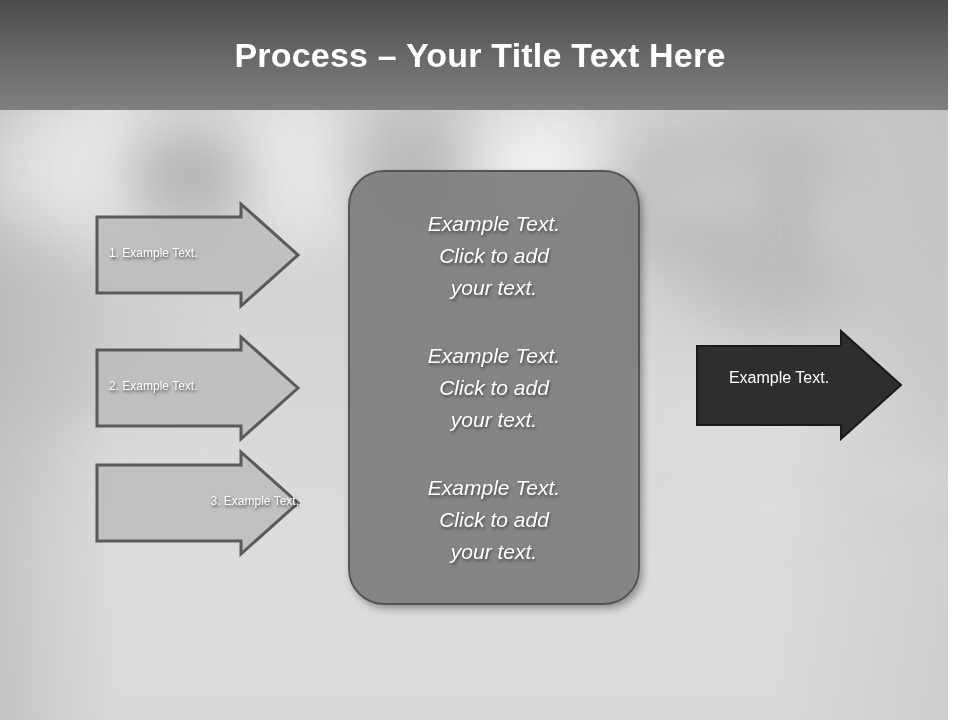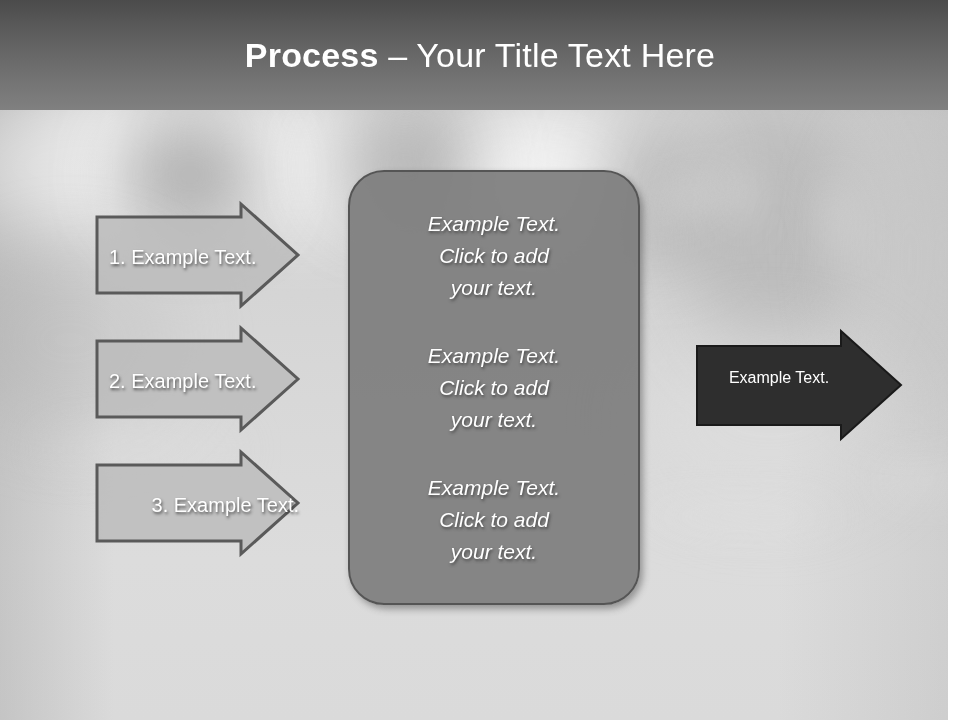--- a/index.html
+++ b/index.html
@@ -62,35 +62,35 @@
     height: 110px;
     display: flex;
     align-items: center;
     justify-content: center;
     color: #ffffff;
     font-size: 34px;
     letter-spacing: 0.2px;
     white-space: pre;
   }
   .title-strong { font-weight: bold; }
-  .title-rest { font-weight: normal; }
+  .title-rest { font-weight: bold; }
 
   
   .arrow-light {
     position: absolute;
     width: 205px;
   }
   .arrow-light svg { display: block; overflow: visible; }
   .arrow-light .label {
     position: absolute;
     left: 14px;
     width: 190px;
     text-align: left;
     color: #ffffff;
-    font-size: 20px;
+    font-size: 12px;
     text-shadow: 1px 2px 3px rgba(40,40,40,0.75);
     white-space: pre;
   }
 
   
   .panel {
     position: absolute;
     left: 348px;
     top: 170px;
     width: 292px;
@@ -169,21 +169,21 @@
   <div class="header"></div>
   <div class="header-title"><span class="title-strong">Process</span><span class="title-rest"> – Your Title Text Here</span></div>
 
   <div class="arrow-light" style="left:95px; top:202px; height:106px;">
     <svg width="205" height="106" viewBox="0 0 205 106">
       <polygon points="2,15 146,15 146,2 203,53 146,104 146,91 2,91" fill="rgba(186,186,186,0.80)" stroke="#5a5a5a" stroke-width="3" stroke-linejoin="miter"></polygon>
     </svg>
     <div class="label" style="top:44px;">1. Example Text.</div>
   </div>
 
-  <div class="arrow-light" style="left:95px; top:326px; height:106px;">
+  <div class="arrow-light" style="left:95px; top:335px; height:106px;">
     <svg width="205" height="106" viewBox="0 0 205 106">
       <polygon points="2,15 146,15 146,2 203,53 146,104 146,91 2,91" fill="rgba(186,186,186,0.80)" stroke="#5a5a5a" stroke-width="3" stroke-linejoin="miter"></polygon>
     </svg>
     <div class="label" style="top:44px;">2. Example Text.</div>
   </div>
 
   <div class="arrow-light" style="left:95px; top:450px; height:106px;">
     <svg width="205" height="106" viewBox="0 0 205 106">
       <polygon points="2,15 146,15 146,2 203,53 146,104 146,91 2,91" fill="rgba(186,186,186,0.80)" stroke="#5a5a5a" stroke-width="3" stroke-linejoin="miter"></polygon>
     </svg>

